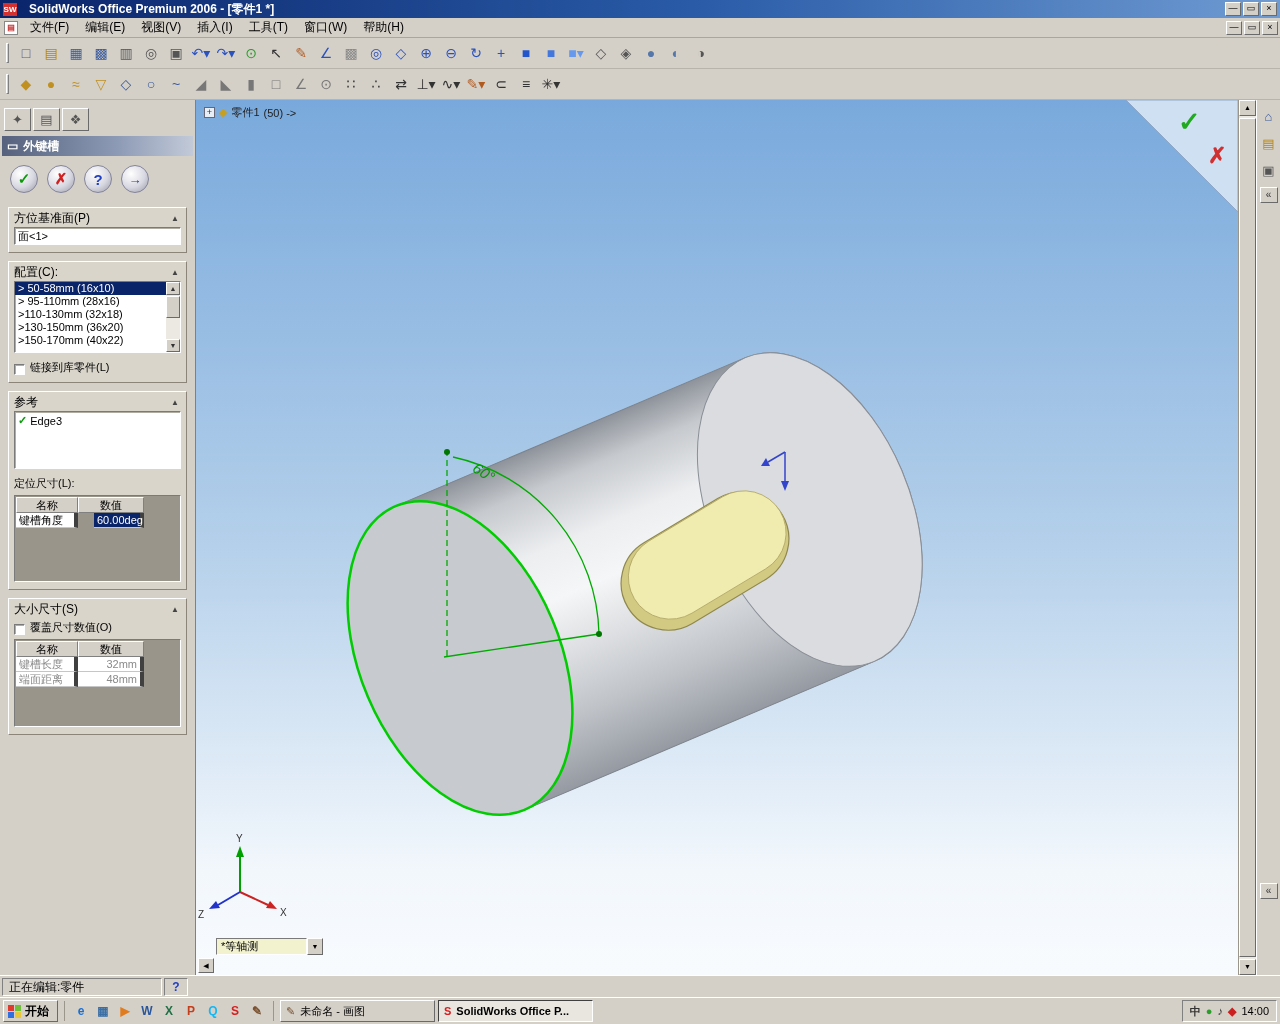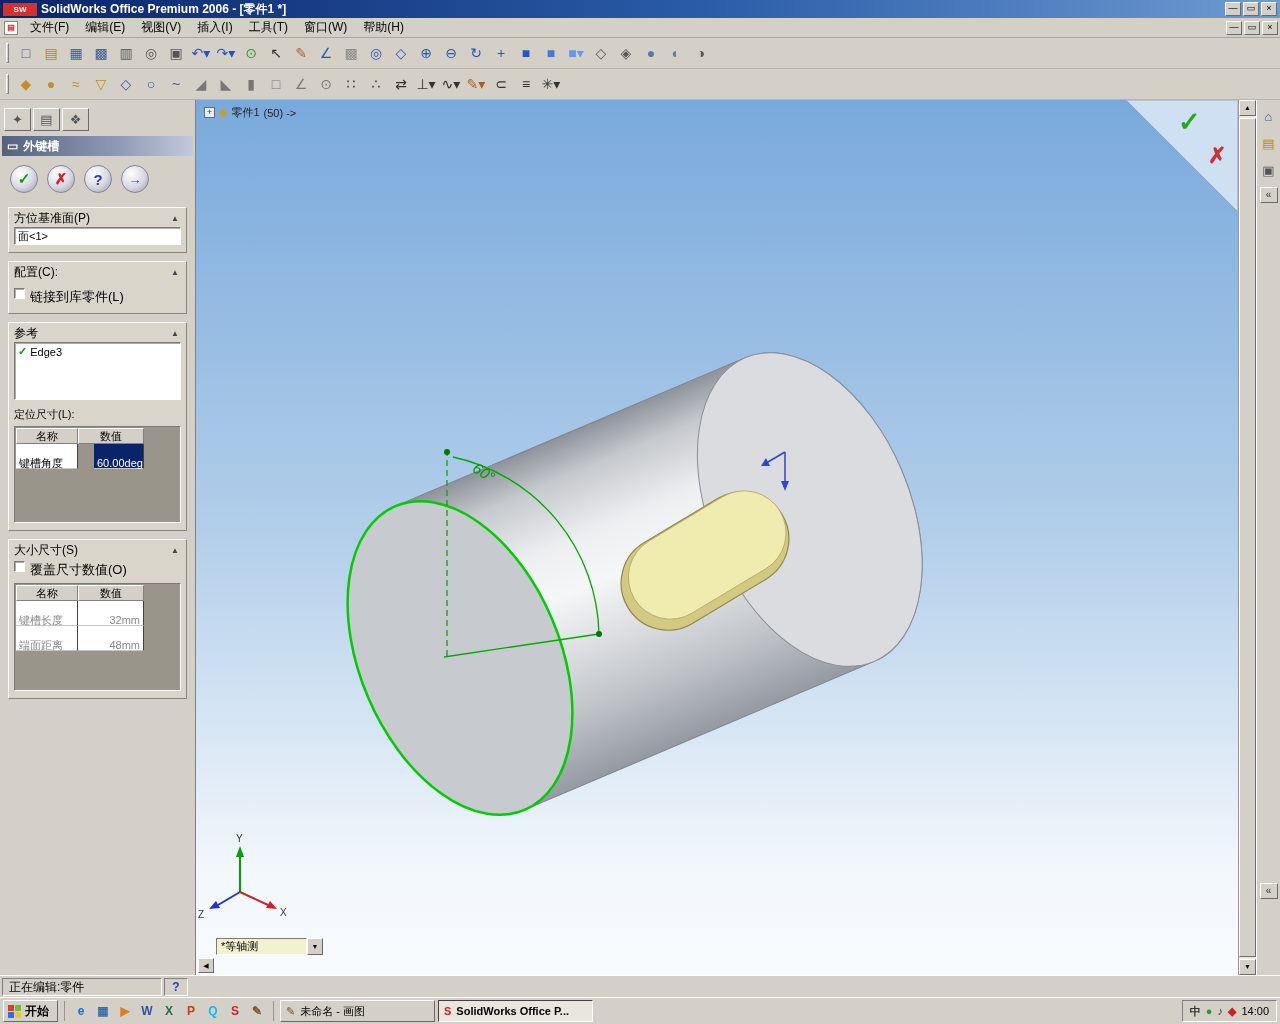--- a/index.html
+++ b/index.html
@@ -5,21 +5,21 @@
   * { margin:0; padding:0; box-sizing:border-box; }
   html,body { width:1280px; height:1024px; overflow:hidden; }
   body { font-family:"Liberation Sans", sans-serif; font-size:12px; background:#d4d0c8; color:#000; }
 
   
   .raised  { border:1px solid; border-color:#ffffff #6a6a6a #6a6a6a #ffffff; background:#d4d0c8; }
   .sunken  { border:1px solid; border-color:#7a7a7a #ffffff #ffffff #7a7a7a; box-shadow:inset 1px 1px 0 #b0aca2; background:#fff; }
 
   
   .titlebar { height:18px; background:linear-gradient(90deg,#0a246a,#2a5ca8 55%,#6f9bd2); display:flex; align-items:center; padding:0 3px; color:#fff; }
-  .tb-logo { width:34px; height:13px; background:#d43030; color:#fff; font-size:8px; font-weight:bold; display:flex; align-items:center; justify-content:center; margin-right:4px; flex:none; }
+  .tb-logo { width:14px; height:13px; background:#d43030; color:#fff; font-size:8px; font-weight:bold; display:flex; align-items:center; justify-content:center; margin-right:12px; flex:none; }
   .tb-title { font-weight:bold; font-size:12px; flex:1; white-space:nowrap; }
   .winbtn { width:16px; height:14px; font-size:9px; line-height:11px; text-align:center; margin-left:2px; color:#000; flex:none; }
 
   
   .menubar { height:20px; background:#d4d0c8; display:flex; align-items:center; padding:0 2px; border-bottom:1px solid #aaa69e; }
   .doc-icon { width:14px; height:14px; background:#fff; border:1px solid #888; color:#c53030; font-size:8px; font-weight:bold; text-align:center; line-height:12px; margin:0 4px 0 2px; }
   .menu-item { padding:3px 8px; white-space:nowrap; }
   .menubar .spacer { flex:1; }
 
   
@@ -45,31 +45,31 @@
   .field { height:18px; padding:1px 3px; font-size:11px; line-height:14px; }
 
   .listbox { height:72px; font-size:11px; position:relative; overflow:hidden; padding-right:14px; }
   .lst-item { height:13px; line-height:13px; padding:0 3px; white-space:nowrap; }
   .lst-item.selected { background:#0a246a; color:#fff; }
   .lst-scroll { position:absolute; right:0; top:0; width:14px; height:100%; background:#ece9e2; display:flex; flex-direction:column; }
   .scr-btn { height:13px; font-size:7px; text-align:center; line-height:12px; color:#333; flex:none; }
   .scr-thumb { flex:none; height:22px; margin:1px 0; border:1px solid; border-color:#fff #6a6a6a #6a6a6a #fff; background:#d4d0c8; }
   .scr-track { flex:1; }
 
-  .chk-row { display:flex; align-items:flex-start; gap:5px; margin-top:7px; font-size:13px; }
+  .chk-row { display:flex; align-items:flex-end; gap:5px; margin-top:7px; font-size:11px; }
   .chk { width:11px; height:11px; flex:none; }
 
   .ref-box { height:58px; font-size:11px; padding:2px 3px; }
   .ref-line { display:flex; align-items:center; gap:3px; }
   .check-glyph { color:#0a9a0a; font-weight:bold; }
   .sub-label { margin-top:7px; font-size:11px; }
   .tbl-region { margin-top:4px; background:#9a958b; border:1px solid; border-color:#7a7a7a #ffffff #ffffff #7a7a7a; padding:1px; font-size:11px; }
   .tbl { display:grid; grid-template-columns:62px 66px; }
   .tbl-h { background:#d4d0c8; border:1px solid; border-color:#fff #808080 #808080 #fff; text-align:center; height:16px; line-height:14px; }
-  .tbl-c { background:#fff; border-right:1px solid #404040; border-bottom:1px solid #c6c6c6; height:15px; line-height:15px; padding:12px 3px; white-space:nowrap; }
+  .tbl-c { background:#fff; border-right:4px solid #404040; border-bottom:1px solid #c6c6c6; height:15px; line-height:15px; padding:0 3px; white-space:nowrap; }
   .tbl-c.sel { background:#0a246a; color:#fff;margin-left:16px; }
   .tbl-c.dim { color:#8a8a8a; }
   .tbl-c.num { text-align:right; }
   .tbl-fill { height:52px; } .tbl-fill.short { height:38px; }
 
   
   .viewport { position:relative; width:1042px; height:875px; flex:none; overflow:hidden; }
   .viewport > svg { position:absolute; left:0; top:0; }
   .tree-label { position:absolute; left:8px; top:5px; display:flex; align-items:center; gap:4px; font-size:11px; color:#222; }
   .plus-box { width:11px; height:11px; border:1px solid #667; background:#e8eef6; font-size:9px; line-height:9px; text-align:center; color:#333; }
@@ -225,20 +225,33 @@
         <span class="collapse-btn">▲</span>
       </div>
       <div class="field sunken">面&lt;1&gt;</div>
     </div>
 
     <div class="group">
       <div class="group-hd">
         <span>配置(C):</span>
         <span class="collapse-btn">▲</span>
       </div>
+      <div class="listbox sunken">
+        <div class="lst-item selected">&gt; 50-58mm (16x10)</div>
+        <div class="lst-item">&gt; 95-110mm (28x16)</div>
+        <div class="lst-item">&gt;110-130mm (32x18)</div>
+        <div class="lst-item">&gt;130-150mm (36x20)</div>
+        <div class="lst-item">&gt;150-170mm (40x22)</div>
+        <div class="lst-scroll">
+          <span class="scr-btn raised">▲</span>
+          <span class="scr-thumb"></span>
+          <span class="scr-track"></span>
+          <span class="scr-btn raised">▼</span>
+        </div>
+      </div>
       <div class="chk-row">
         <span class="chk sunken"></span>
         <span>链接到库零件(L)</span>
       </div>
     </div>
 
     <div class="group">
       <div class="group-hd">
         <span>参考</span>
         <span class="collapse-btn">▲</span>

